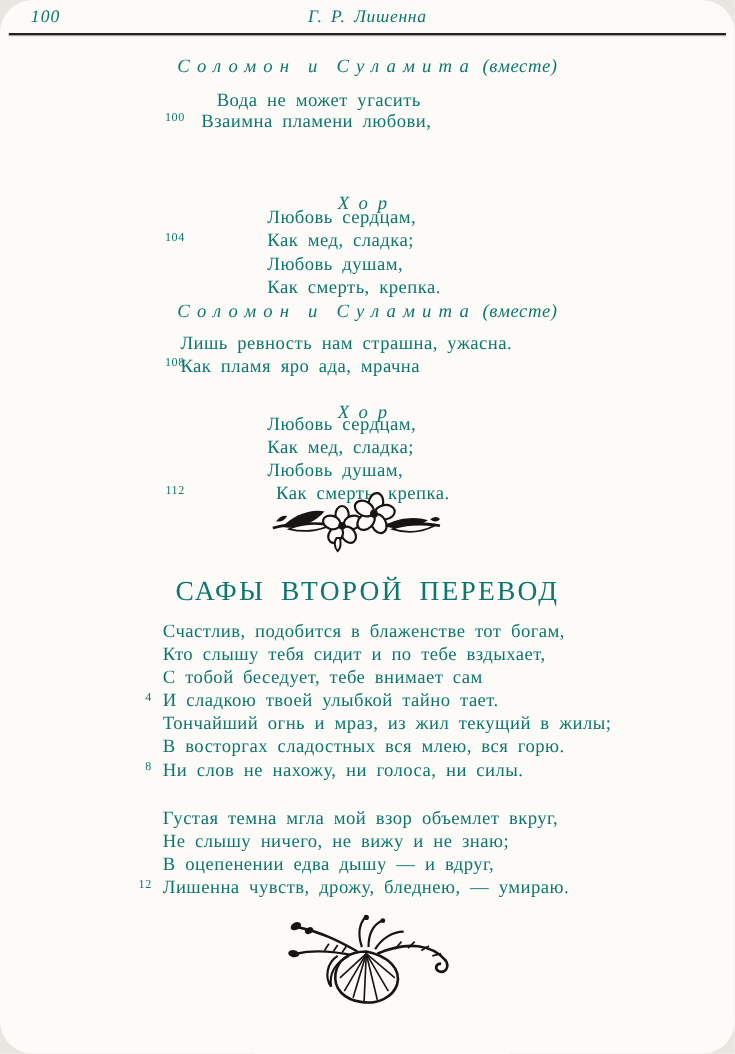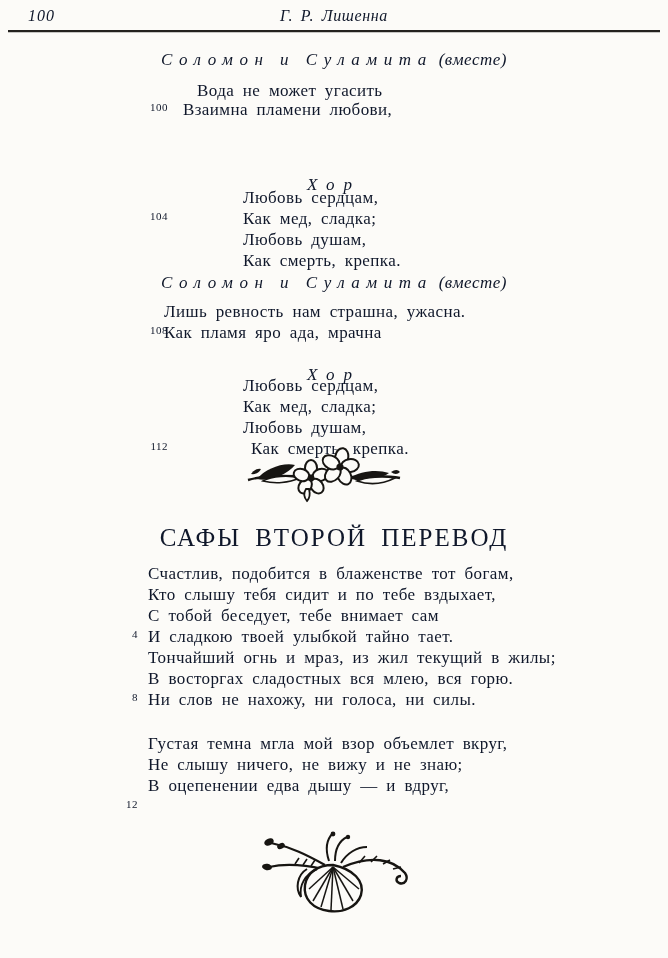--- a/index.html
+++ b/index.html
@@ -4,22 +4,23 @@
 <style>
   html,body{margin:0;padding:0;}
   body{
     background:#e8e6e1;
     font-family:"Liberation Serif", serif;
   }
   .page{
     position:relative;
     width:668px;height:958px;
     background:#fcfbf8;
-    color:#0f172a;
+    color:#0f766e;
     overflow:hidden;
+    border-radius:30px;
   }
   
   .pagenum{
     position:absolute;left:28px;top:7px;
     font-style:italic;font-size:16px;letter-spacing:1px;
   }
   .running-header{
     position:absolute;left:0;top:7px;width:100%;
     text-align:center;font-style:italic;font-size:16px;
     letter-spacing:0.6px;word-spacing:3px;
@@ -164,21 +165,21 @@
     <div class="line pl148"><span class="lnum sappho-num">4</span><span>И сладкою твоей улыбкой тайно тает.</span></div>
     <div class="line pl148"><span>Тончайший огнь и мраз, из жил текущий в жилы;</span></div>
     <div class="line pl148"><span>В восторгах сладостных вся млею, вся горю.</span></div>
     <div class="line pl148"><span class="lnum sappho-num">8</span><span>Ни слов не нахожу, ни голоса, ни силы.</span></div>
   </div>
 
   <div class="verse" style="top:733px;">
     <div class="line pl148"><span>Густая темна мгла мой взор объемлет вкруг,</span></div>
     <div class="line pl148"><span>Не слышу ничего, не вижу и не знаю;</span></div>
     <div class="line pl148"><span>В оцепенении едва дышу — и вдруг,</span></div>
-    <div class="line pl148"><span class="lnum sappho-num">12</span></div>
+    <div class="line pl148"><span class="lnum sappho-num">12</span><span>Лишенна чувств, дрожу, бледнею, — умираю.</span></div>
   </div>
 
   <svg class="ornament" style="left:255px;top:831px;" width="160" height="92" viewBox="0 0 160 92">
 
     <path class="ink" d="M70 34 C52 24, 36 16, 16 12" stroke-width="2.2"></path>
     <ellipse cx="14" cy="11" rx="5" ry="3.4" transform="rotate(-25 14 11)" fill="#171512"></ellipse>
     <ellipse cx="26" cy="15" rx="4" ry="2.8" transform="rotate(-25 26 15)" fill="#171512"></ellipse>
     <path class="ink" d="M68 38 C50 34, 32 32, 14 36" stroke-width="2.2"></path>
     <ellipse cx="12" cy="36" rx="5" ry="3.2" transform="rotate(10 12 36)" fill="#171512"></ellipse>
     <path class="ink" d="M40 33 l4 -6 M48 34 l4 -6 M56 35 l4 -6" stroke-width="1.6"></path>

